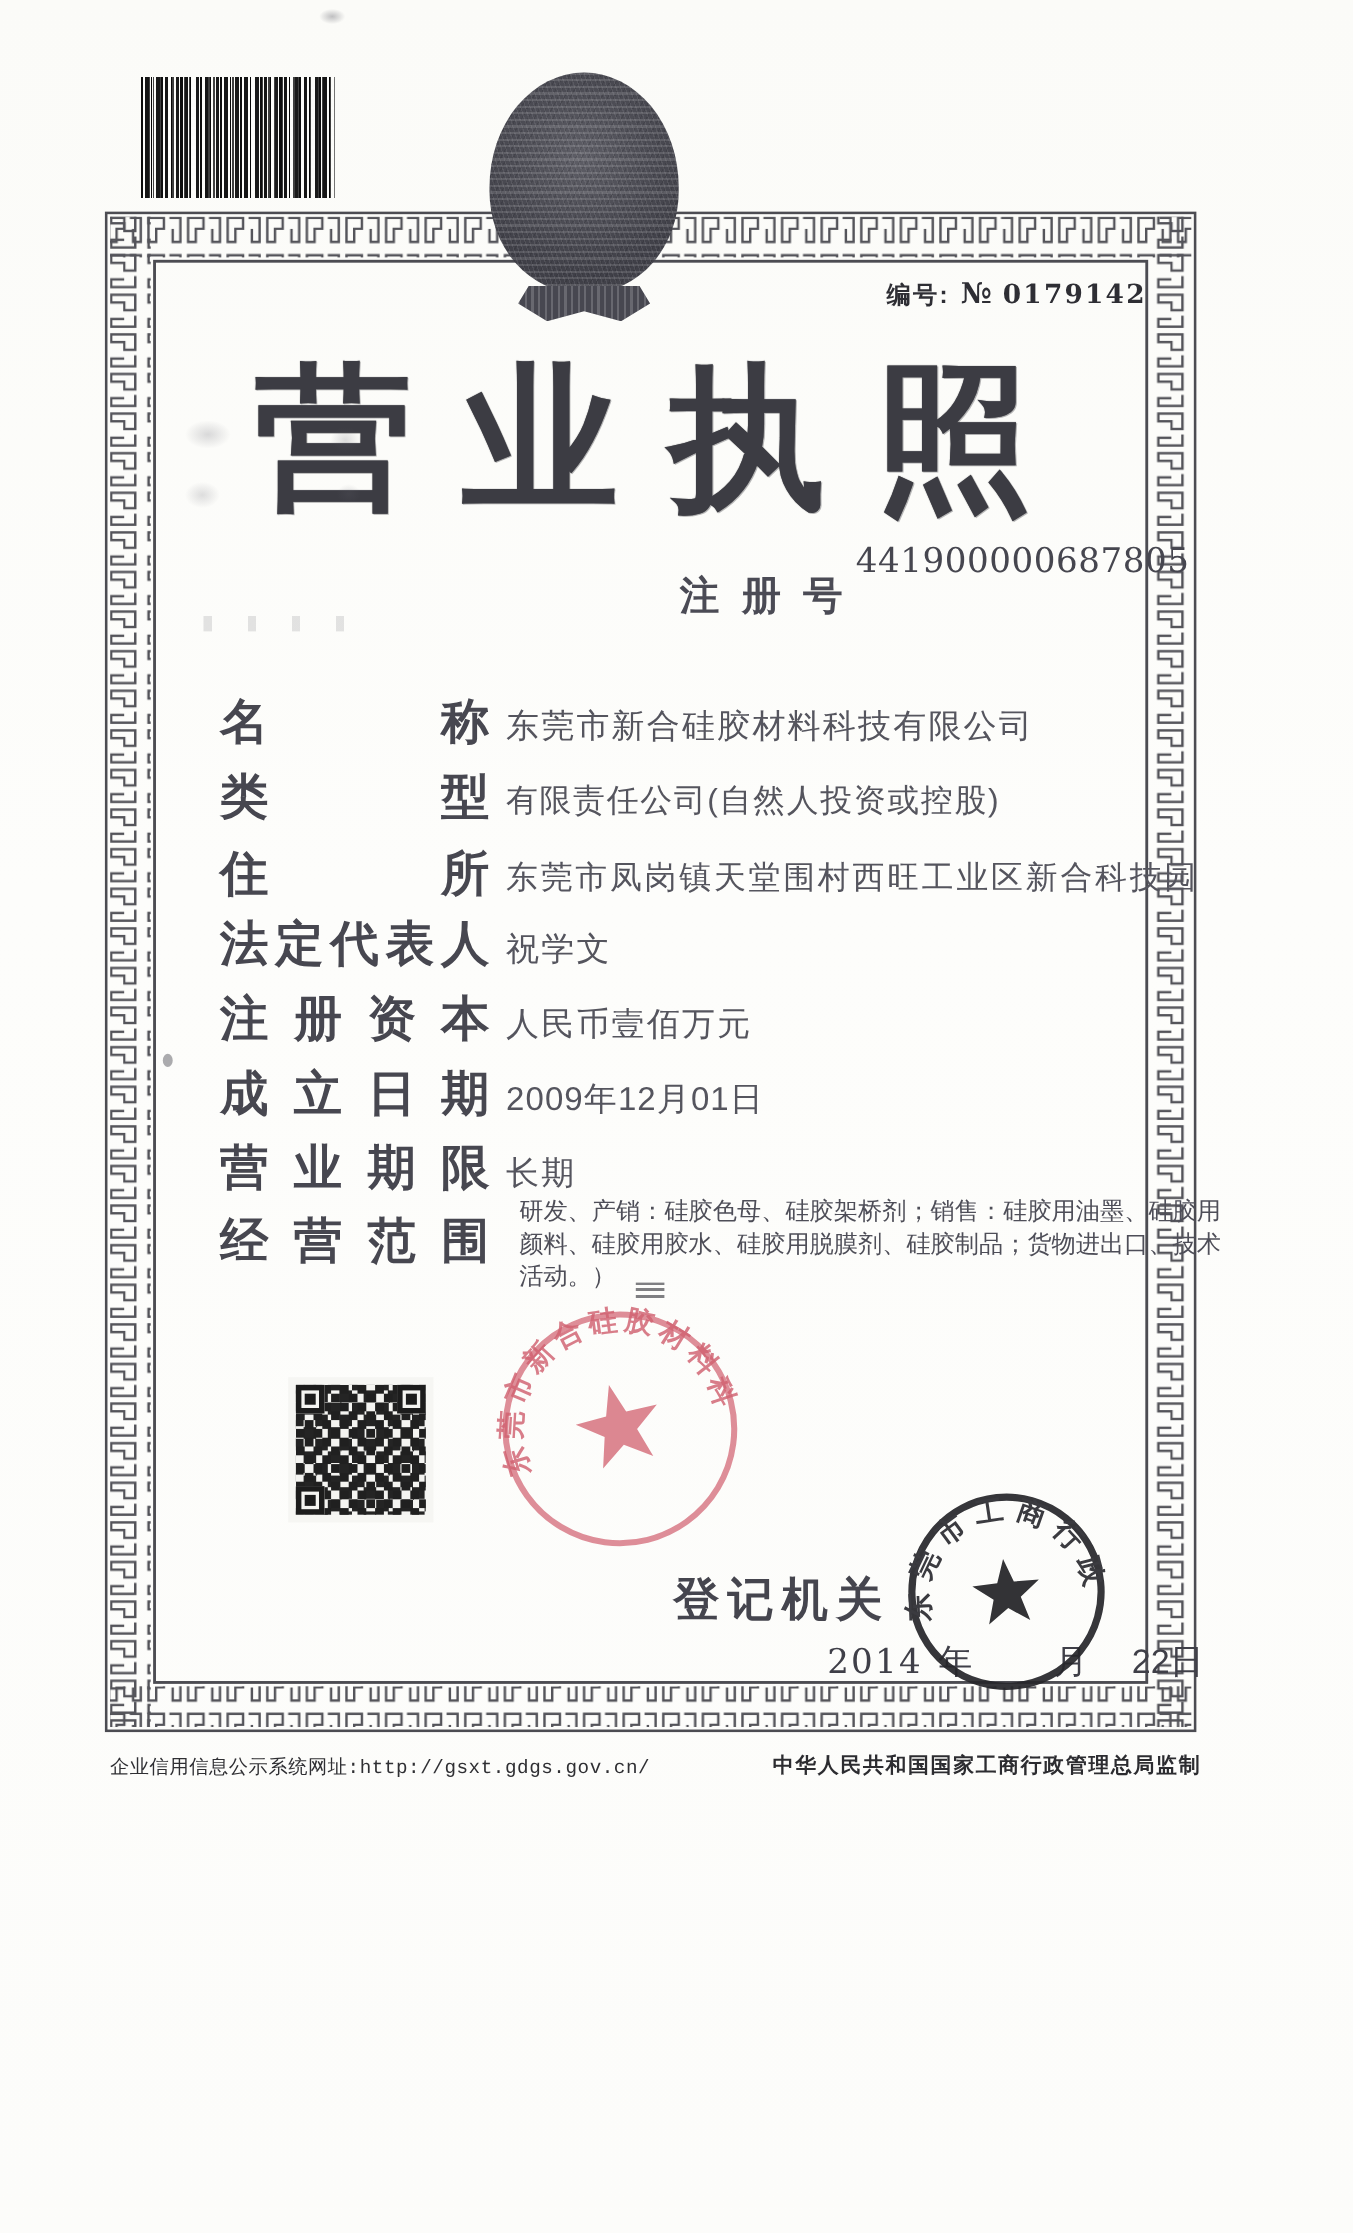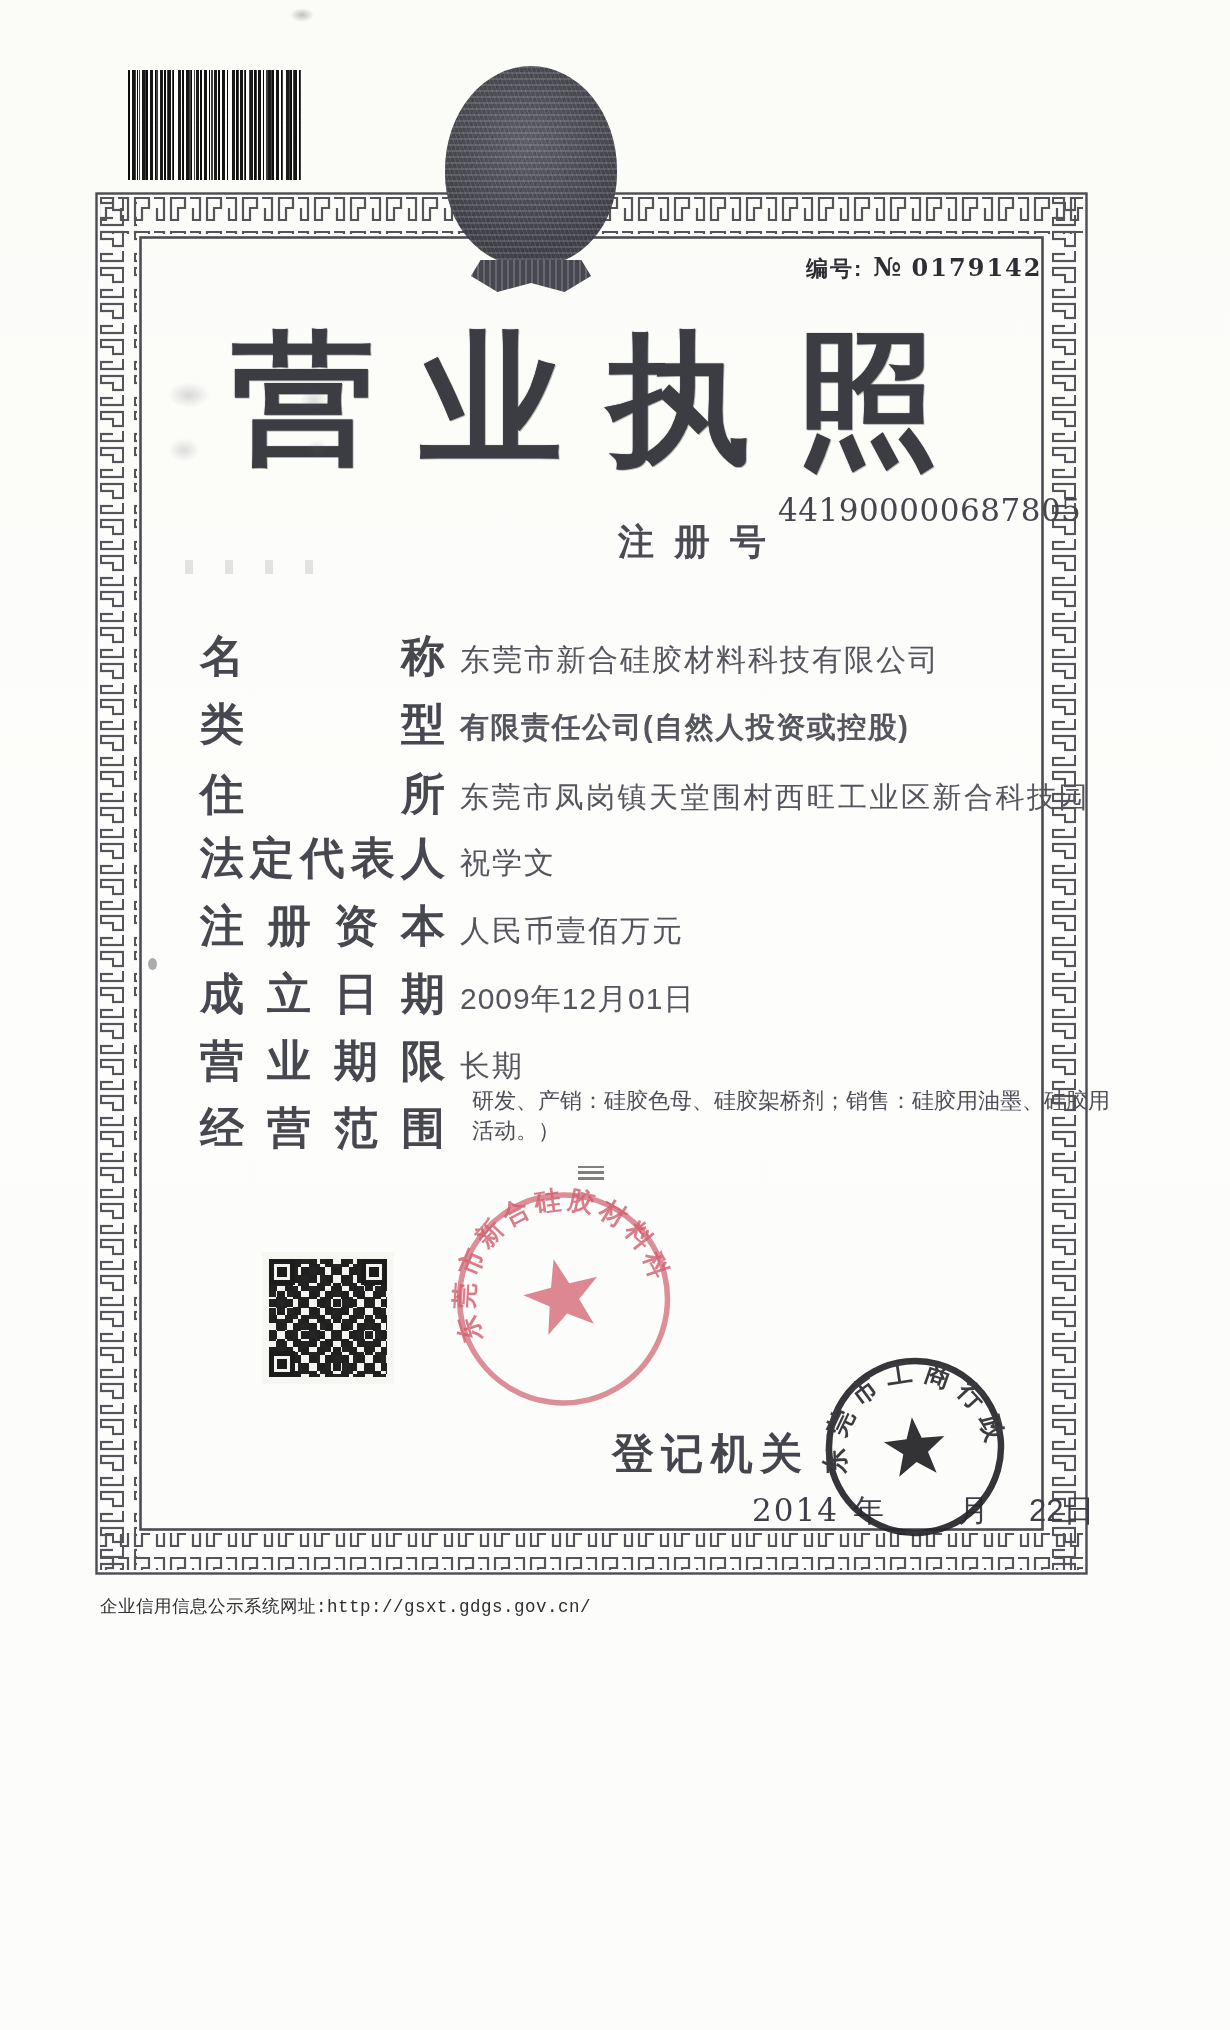--- a/index.html
+++ b/index.html
@@ -57,21 +57,21 @@
   .regno-label{position:absolute;left:618px;top:518px;width:148px;z-index:2;
     font-size:36px;font-weight:600;color:#4b4b55;}
   .regno-value{position:absolute;left:778px;top:492px;z-index:2;
     font-family:"DejaVu Serif",serif;font-size:31px;letter-spacing:.5px;color:#46464f;white-space:nowrap;}
   
   .flabel{position:absolute;left:200px;width:245px;z-index:2;
     font-size:44px;font-weight:600;color:#474750;filter:blur(.25px);}
   .fvalue{position:absolute;left:460px;z-index:2;color:#55555e;white-space:nowrap;filter:blur(.2px);}
   .char-justify{display:flex;justify-content:space-between;}
   .v-name   {top:640px;font-size:30px;letter-spacing:2px;}
-  .v-type   {top:708px;font-size:29px;letter-spacing:1.5px;font-weight:bold;}
+  .v-type   {top:708px;font-size:29px;letter-spacing:1.5px;}
   .v-addr   {top:778px;font-size:29px;letter-spacing:2.5px;}
   .v-rep    {top:843px;font-size:30px;letter-spacing:2px;}
   .v-cap    {top:911px;font-size:30px;letter-spacing:2px;}
   .v-est    {top:979px;font-size:30px;letter-spacing:1px;}
   .v-term   {top:1046px;font-size:30px;letter-spacing:2px;}
   .l-name{top:627px;} .l-type{top:695px;} .l-addr{top:765px;} .l-rep{top:829px;}
   .l-cap{top:897px;} .l-est{top:965px;} .l-term{top:1032px;} .l-scope{top:1099px;}
   .scope-block{position:absolute;left:460px;top:1086px;z-index:2;color:#4e4e58;
     font-size:22px;line-height:29.5px;filter:blur(.2px);}
   .scope-block div{white-space:nowrap;margin-left:12px;}
@@ -212,20 +212,21 @@
   <div class="fvalue v-term">长期</div>
 
   <div class="flabel l-scope char-justify">
       <span>经</span>
       <span>营</span>
       <span>范</span>
       <span>围</span>
     </div>
   <div class="scope-block">
     <div>研发、产销：硅胶色母、硅胶架桥剂；销售：硅胶用油墨、硅胶用</div>
+    <div>颜料、硅胶用胶水、硅胶用脱膜剂、硅胶制品；货物进出口、技术</div>
     <div>活动。）</div>
   </div>
 
   <div class="qr">
     <div class="qr-pattern"></div>
     <div class="finder tl"></div>
     <div class="finder tr"></div>
     <div class="finder bl"></div>
   </div>
 
@@ -256,20 +257,21 @@
         <path id="arcB" d="M26,122 A72,72 0 1,1 164,122" fill="none"></path>
       </defs>
     <circle cx="95" cy="95" r="86" fill="none" stroke="#26262a" stroke-width="6.5"></circle>
     <polygon points="95,65 102.6,86.5 125.4,87.1 107.4,101 113.8,122.9 95,110 76.2,122.9 82.6,101 64.6,87.1 87.4,86.5" fill="#222226"></polygon>
     <text class="seal-text" font-size="26" letter-spacing="9" fill="#2b2b31">
       <textPath href="#arcB" startOffset="8">东莞市工商行政管理局</textPath>
     </text>
   </svg>
 
   <div class="footer-left">企业信用信息公示系统网址:http://gsxt.gdgs.gov.cn/</div>
+  <div class="footer-right">中华人民共和国国家工商行政管理总局监制</div>
 
   <div class="art art1"></div>
   <div class="art art2"></div>
   <div class="art art3"></div>
   <div class="art art4"></div>
   <div class="art art5"></div>
   <div class="art art6"></div>
   <div class="art art7"></div>
   <div class="art art8"></div>
 

